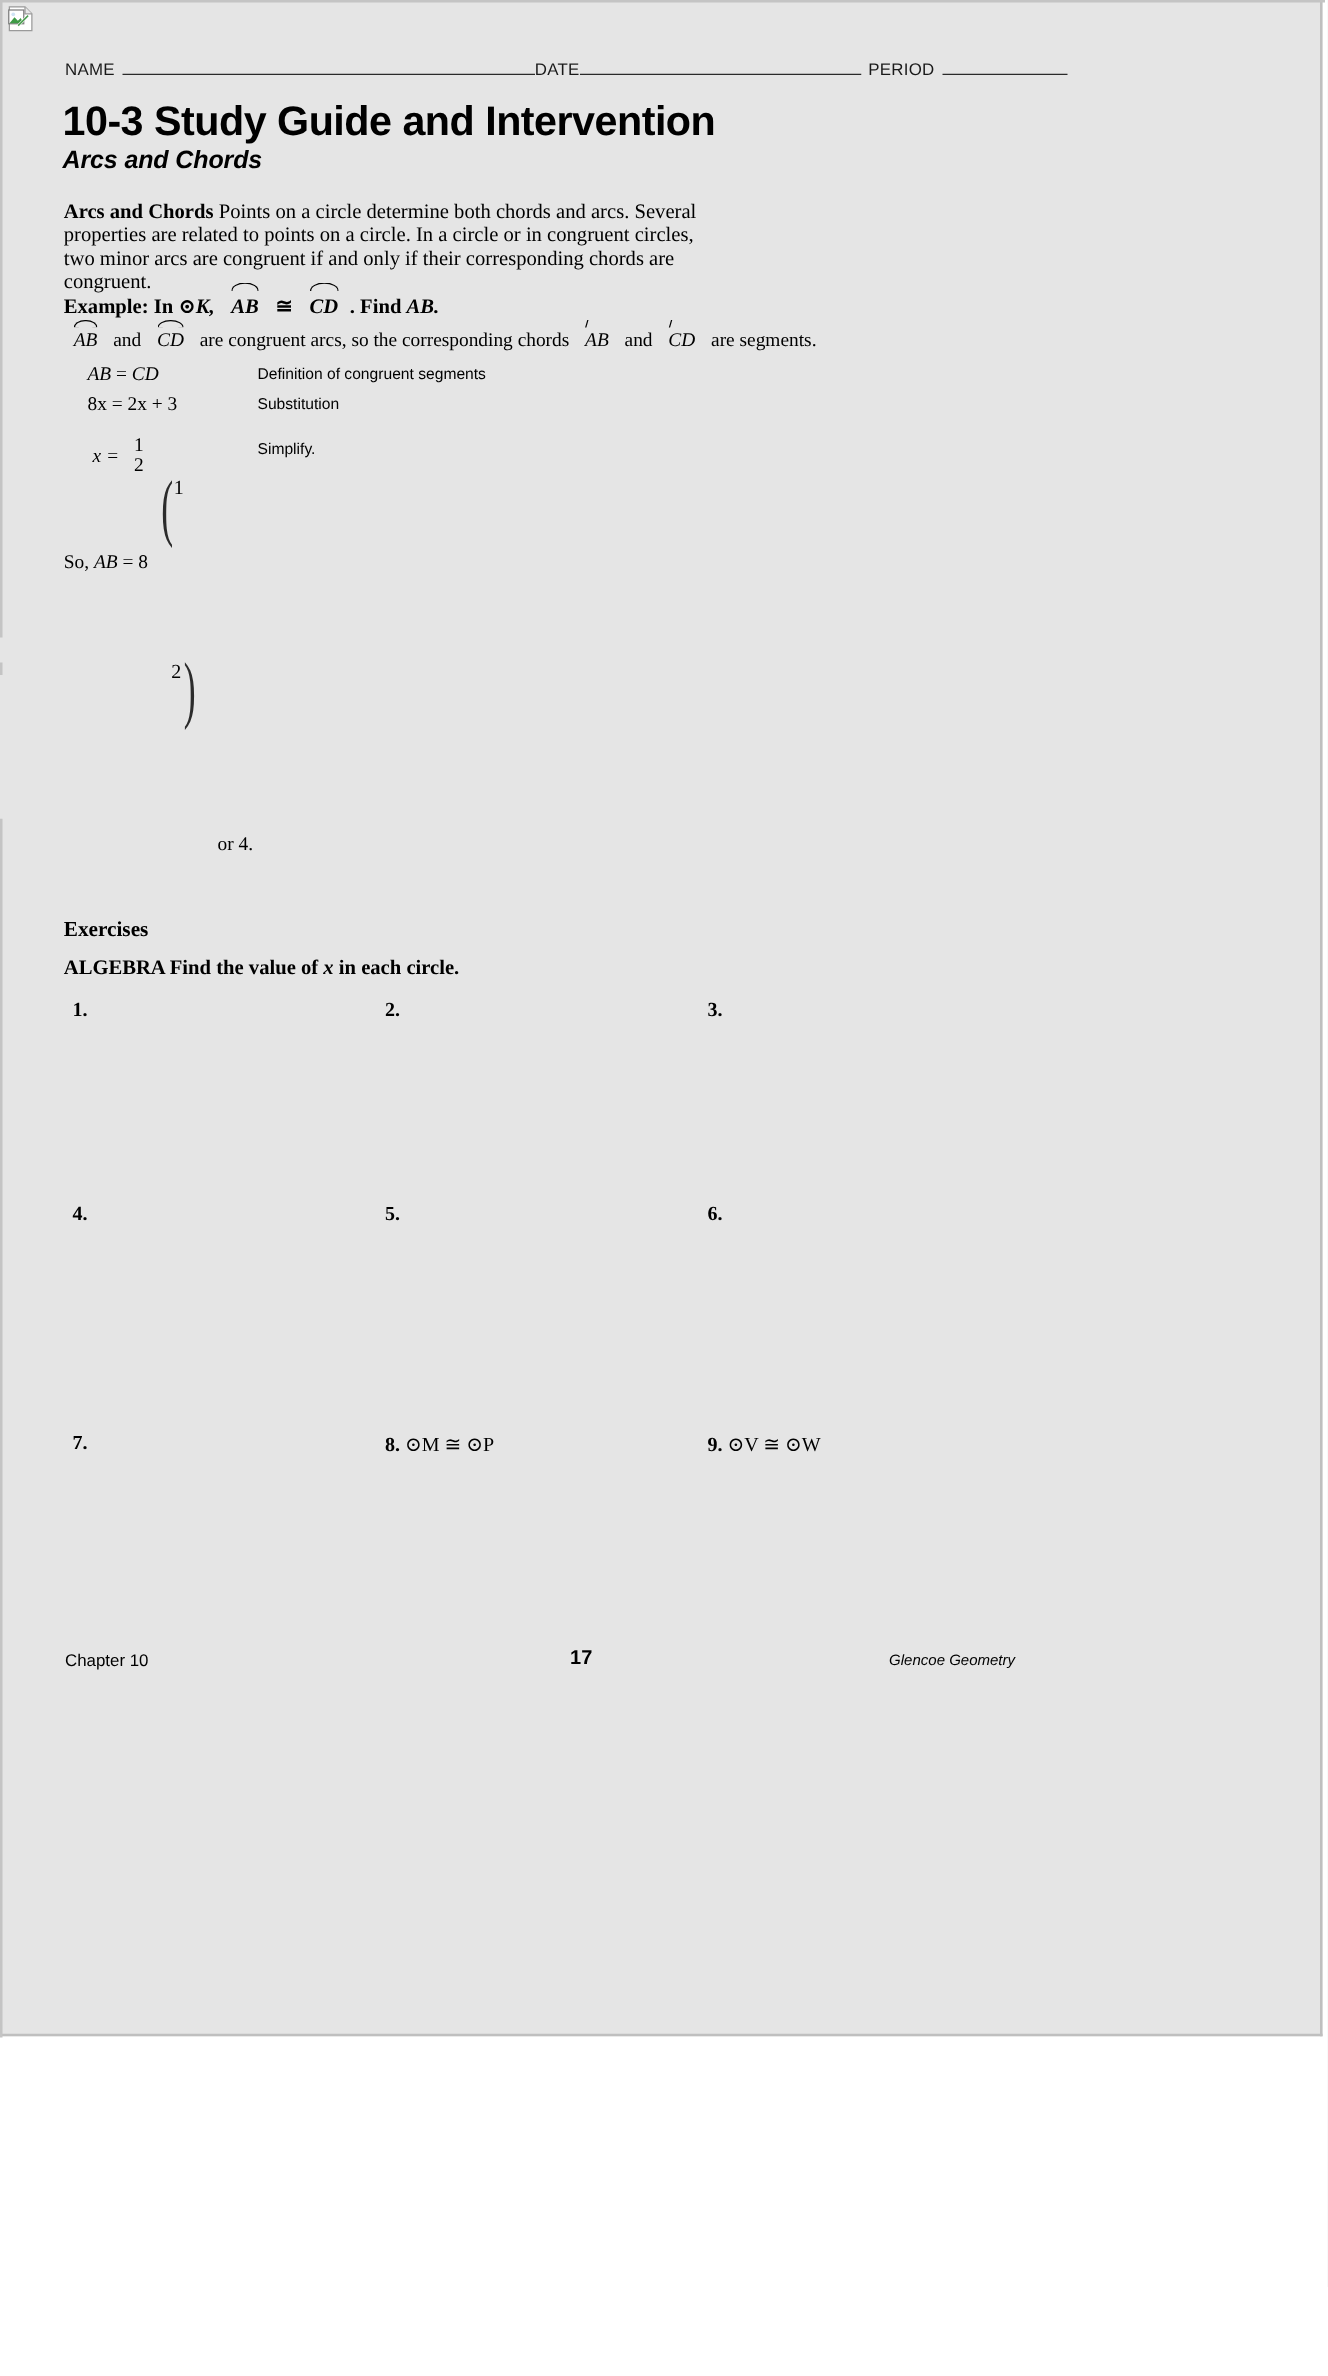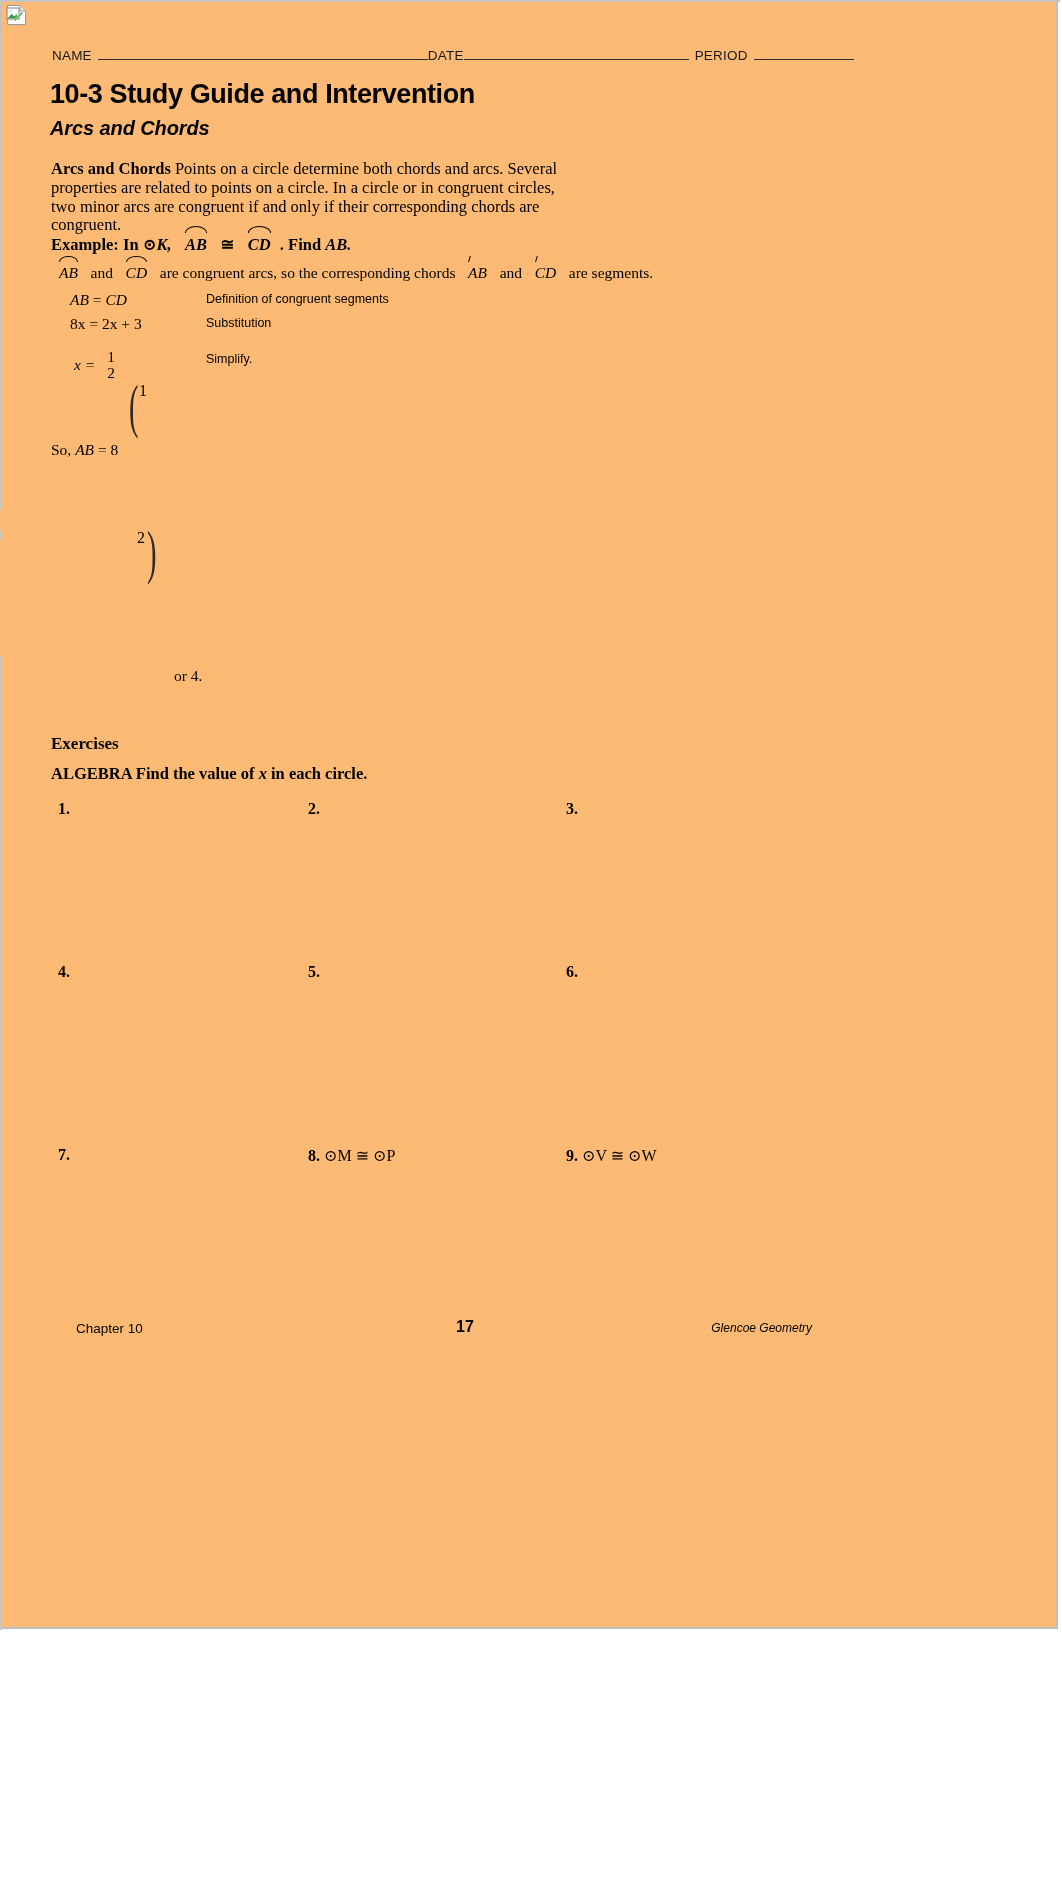--- a/index.html
+++ b/index.html
@@ -16,21 +16,21 @@
     overflow: hidden;
   }
 
   
   .page {
     position: absolute;
     left: 0px;
     top: 0px;
     width: 1058px;
     height: 1629px;
-    background: #fdba74;
+    background: #e5e5e5;
     border-right: 2px solid #bfbfbf;
     border-bottom: 2px solid #bfbfbf;
     box-sizing: border-box;
   }
   .edge-top {
     position: absolute;
     left: 0px; top: 0px;
     width: 1060px; height: 2px;
     background: #c4c4c4;
   }
@@ -85,21 +85,21 @@
   .rule-period { width: 100px; }
   .gap { display: inline-block; width: 6px; }
 
   
   .title-main {
     position: absolute;
     left: 50px;
     top: 80px;
     font-family: "Liberation Sans", "DejaVu Sans", sans-serif;
     font-weight: bold;
-    font-size: 27px;
+    font-size: 33px;
     letter-spacing: -0.4px;
     line-height: 1.05;
     white-space: nowrap;
   }
   .title-sub {
     position: absolute;
     left: 50px;
     top: 117px;
     font-family: "Liberation Sans", "DejaVu Sans", sans-serif;
     font-weight: bold;
@@ -302,21 +302,20 @@
   .row2 { top: 167px; }
   .row3 { top: 350px; }
 
   
   .footer-left {
     position: absolute;
     left: 52px;
     top: 1321px;
     font-family: "Liberation Sans", "DejaVu Sans", sans-serif;
     font-size: 13.5px;
-    margin-left: 24px;
   }
   .footer-center {
     position: absolute;
     left: 0px;
     top: 1318px;
     width: 890px;
     text-align: center;
     font-family: "Liberation Sans", "DejaVu Sans", sans-serif;
     font-size: 16px;
     font-weight: bold;

